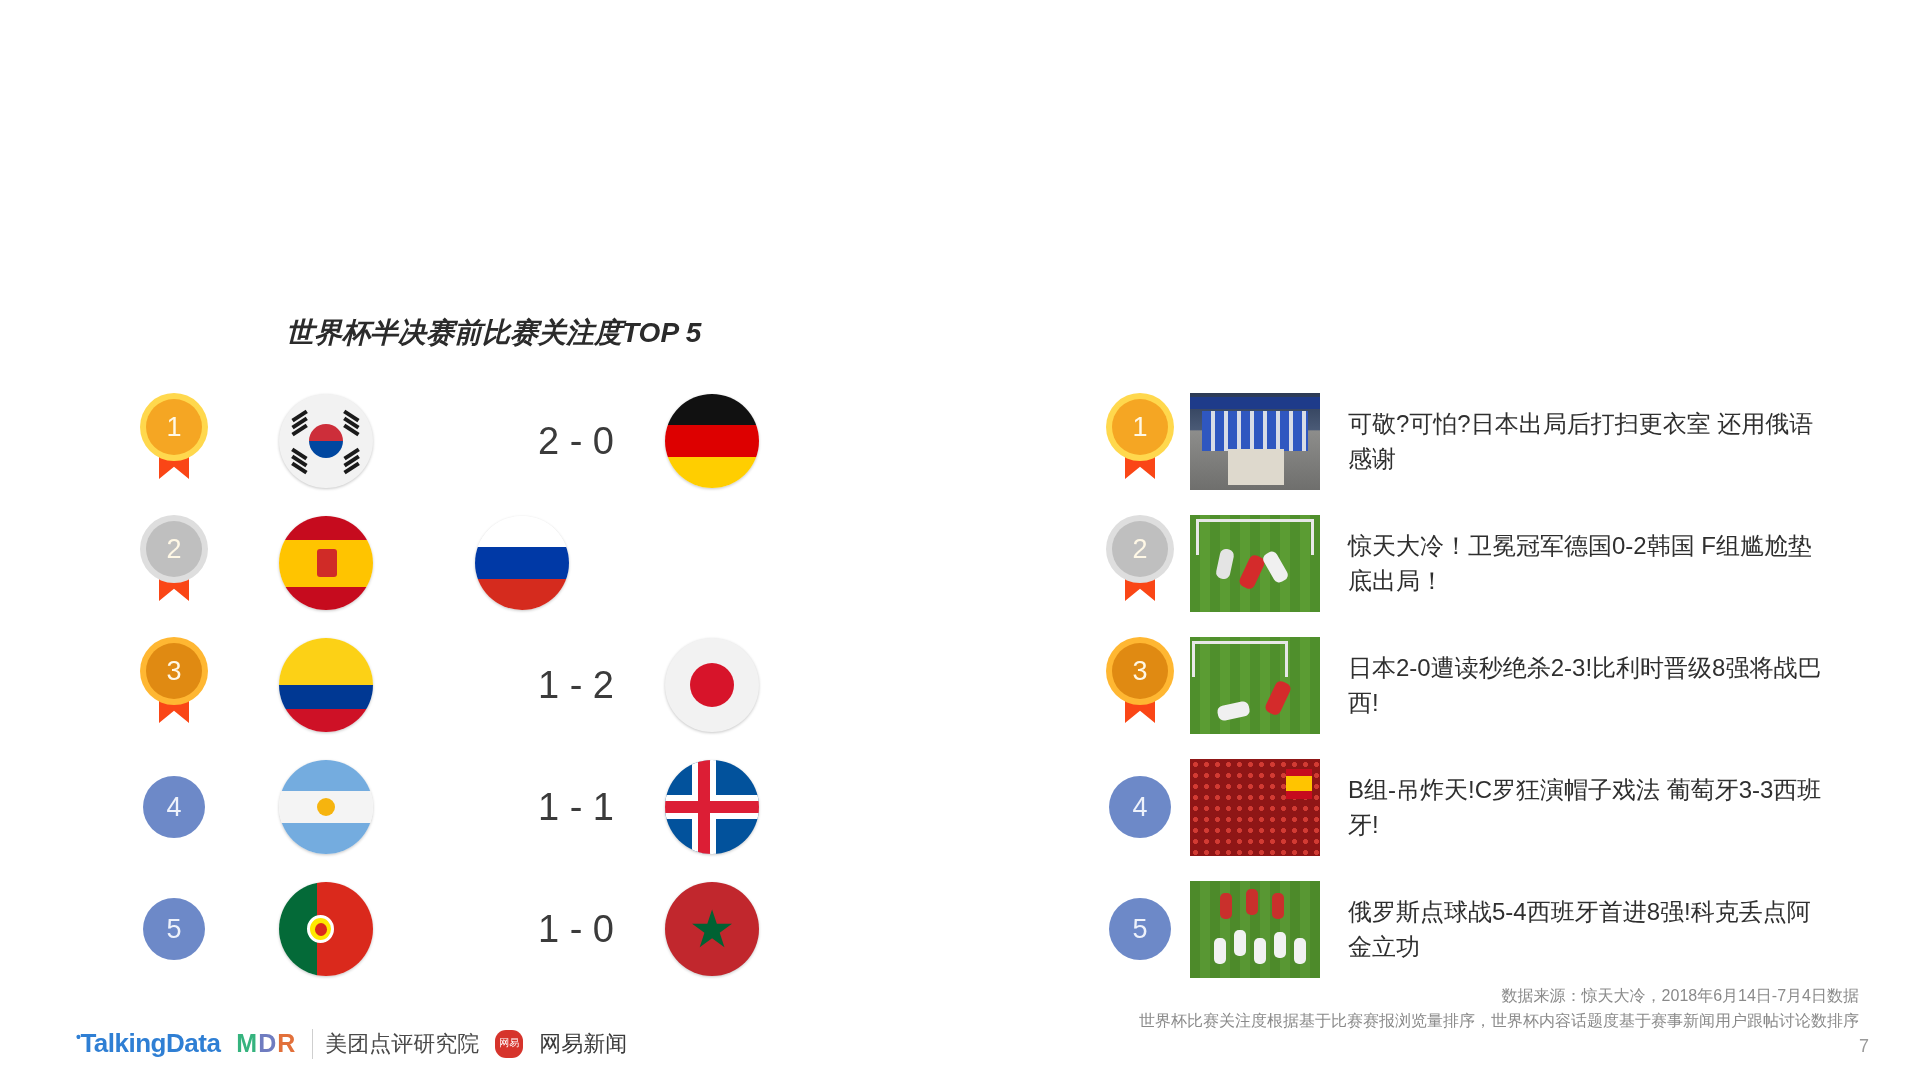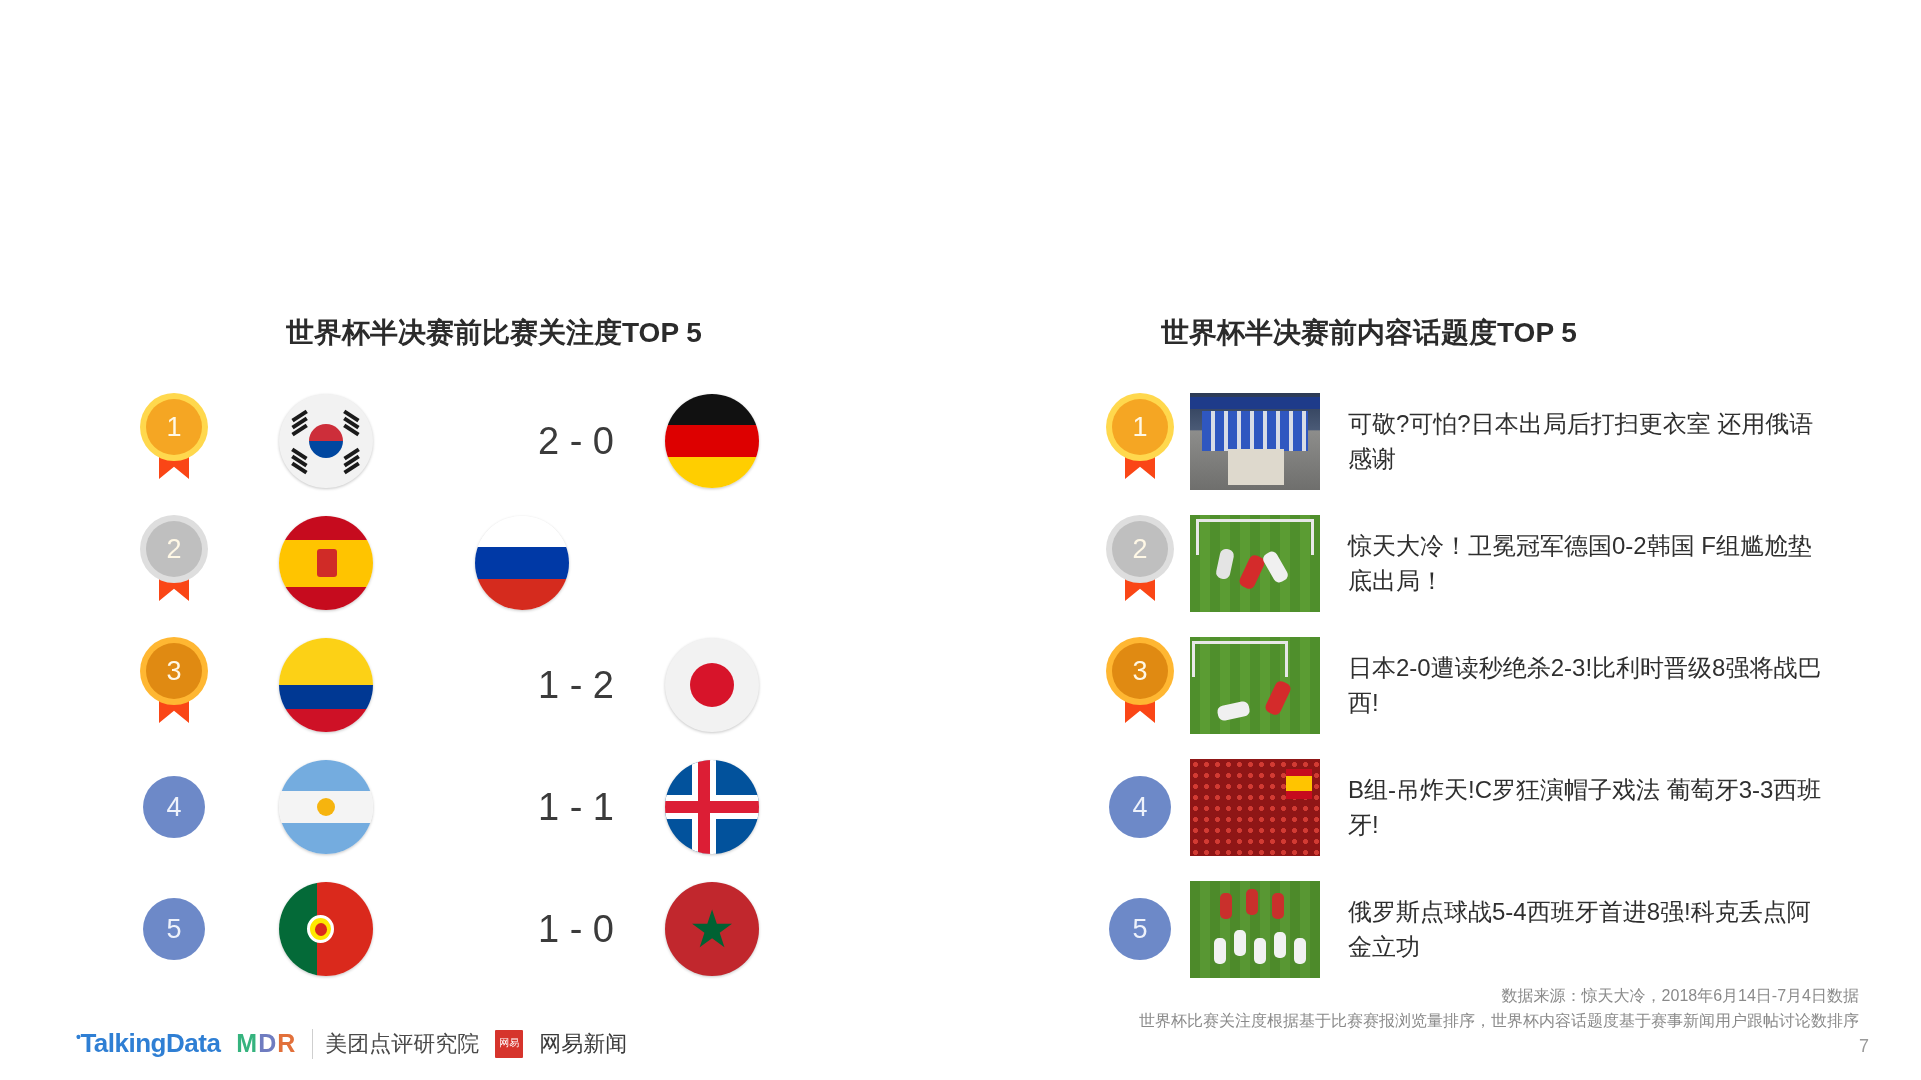--- a/index.html
+++ b/index.html
@@ -23,21 +23,21 @@
     font-size: 24.5px; line-height: 38px; color: #3a3a3a;
     text-align: justify;
   }
 
   
   .sec-title {
     position: absolute; top: 314px;
     font-size: 28px; font-weight: bold; color: #2b2b2b;
     white-space: nowrap;
   }
-  .sec-title.left  { left: 286px; }
+  .sec-title.left  { left: 286px; font-style: italic; }
   .sec-title.right { left: 1161px; }
 
   
   .matches { position: absolute; left: 120px; top: 380px; width: 760px; }
   .match-row {
     position: relative; height: 122px;
     display: flex; align-items: center;
   }
   .rank-cell { width: 108px; display: flex; justify-content: center; align-items: center; }
 
@@ -188,35 +188,34 @@
   }
 
   
   .footer { position: absolute; left: 76px; top: 1028px; display: flex; align-items: center; gap: 16px; }
   .logo-td { font-size: 26px; font-weight: bold; color: #2f7fd4; letter-spacing: -0.5px; }
   .logo-td .dot { color: #2f7fd4; font-size: 14px; vertical-align: super; }
   .logo-mdr { font-size: 25px; font-weight: bold; letter-spacing: 1px; }
   .logo-mdr .m { color: #35b37e; } .logo-mdr .d { color: #6f7cc0; } .logo-mdr .r { color: #e2703a; }
   .logo-mtdp { font-size: 22px; color: #4a4a4a; border-left: 1px solid #cfcfcf; padding-left: 12px; }
   .logo-wy-box {
-    width: 28px; height: 28px; background: #d6342c; border-radius: 1px;
+    width: 28px; height: 28px; background: #d6342c; border-radius: 11px;
     color: #fff; font-size: 10px; display: flex; align-items: center; justify-content: center;
     line-height: 1.05; text-align: center;
   }
   .logo-wy { font-size: 22px; color: #3a3a3a; }
 </style>
 </head>
 <body>
 
 <div class="page">
 
 
 
   <div class="sec-title left">世界杯半决赛前比赛关注度TOP 5</div>
-  <div class="sec-title right">世界杯半决赛前内容话题度TOP 5</div>
 
   <div class="matches">
 
     <div class="match-row">
       <div class="rank-cell">
         <div class="medal gold">
           <div class="disc">1</div>
           <div class="ribbon"></div>
         </div>
       </div>

